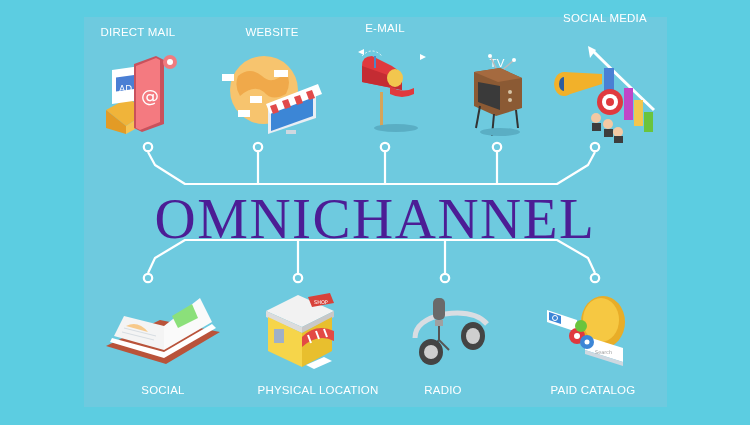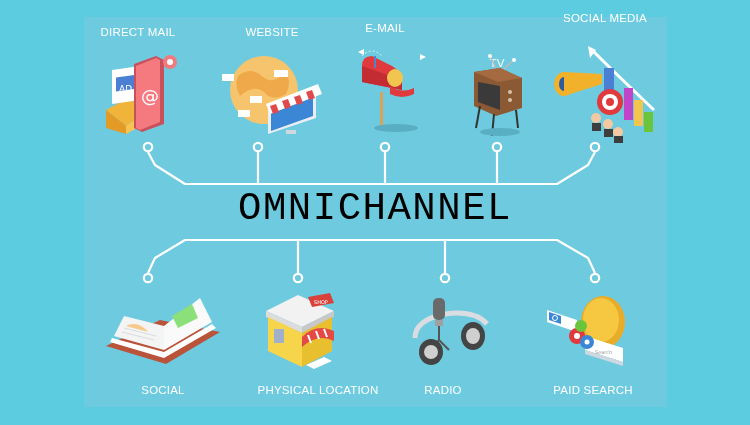--- a/index.html
+++ b/index.html
@@ -1,22 +1,22 @@
 <!DOCTYPE html>
 <html><head>
 <meta charset="utf-8">
 <style>
   html, body { margin:0; padding:0; }
   body { width:750px; height:425px; background:#5ccde1; position:relative; overflow:hidden;
          font-family:"Liberation Sans", "DejaVu Sans", sans-serif; }
   .panel { position:absolute; left:84px; top:17px; width:583px; height:390px; background:#6ecadf; }
   .label { position:absolute; color:#ffffff; font-size:11.5px; letter-spacing:0.2px; white-space:nowrap;
            transform:translateX(-50%); font-family:Liberation Sans, sans-serif; }
-  .title { position:absolute; left:375px; top:190px; transform:translateX(-50%); color:#000000;
-           font-size:39px; letter-spacing:1.5px; font-family:Liberation Mono, monospace; font-weight:normal;
+  .title { position:absolute; left:375px; top:190px; transform:translateX(-50%); color:#4c1d95;
+           font-size:57px; letter-spacing:1.5px; font-family:Liberation Serif, serif; font-weight:normal;
            line-height:1; white-space:nowrap; }
   svg.wires { position:absolute; left:0; top:0; }
   .icon { position:absolute; }
 </style>
 </head>
 <body>
 
 <div class="panel"></div>
 
 <svg class="wires" width="750" height="425">
@@ -47,21 +47,21 @@
 
 <div class="label" style="left:138px; top:26px;">DIRECT MAIL</div>
 <div class="label" style="left:272px; top:26px;">WEBSITE</div>
 <div class="label" style="left:385px; top:22px;">E-MAIL</div>
 <div class="label" style="left:497px; top:26px;margin-top:31px;">TV</div>
 <div class="label" style="left:605px; top:12px;">SOCIAL MEDIA</div>
 
 <div class="label" style="left:163px; top:384px;">SOCIAL</div>
 <div class="label" style="left:304px; top:384px;padding-left:28px;">PHYSICAL LOCATION</div>
 <div class="label" style="left:443px; top:384px;">RADIO</div>
-<div class="label" style="left:593px; top:384px;">PAID SEARCH</div>
+<div class="label" style="left:593px; top:384px;">PAID CATALOG</div>
 
 <svg class="icon" style="left:98px; top:50px;" width="85" height="85">
   <polygon points="8,60 30,48 50,62 28,76" fill="#f0b43a"></polygon>
   <polygon points="8,60 8,78 28,84 28,76" fill="#e39b25"></polygon>
   <polygon points="28,76 50,62 50,72 28,84" fill="#f6c453"></polygon>
   <rect x="14" y="22" width="30" height="34" fill="#ffffff" transform="skewY(-8)"></rect>
   <rect x="18" y="30" width="20" height="14" fill="#4a7fd4" transform="skewY(-8)"></rect>
   <text x="21" y="42" font-size="9" fill="#fff" font-family="DejaVu Sans, sans-serif">AD</text>
   <polygon points="36,14 58,6 66,10 66,74 44,82 36,78" fill="#c9515c"></polygon>
   <polygon points="38,16 58,8 62,10 62,72 42,80 38,78" fill="#f47a80"></polygon>

